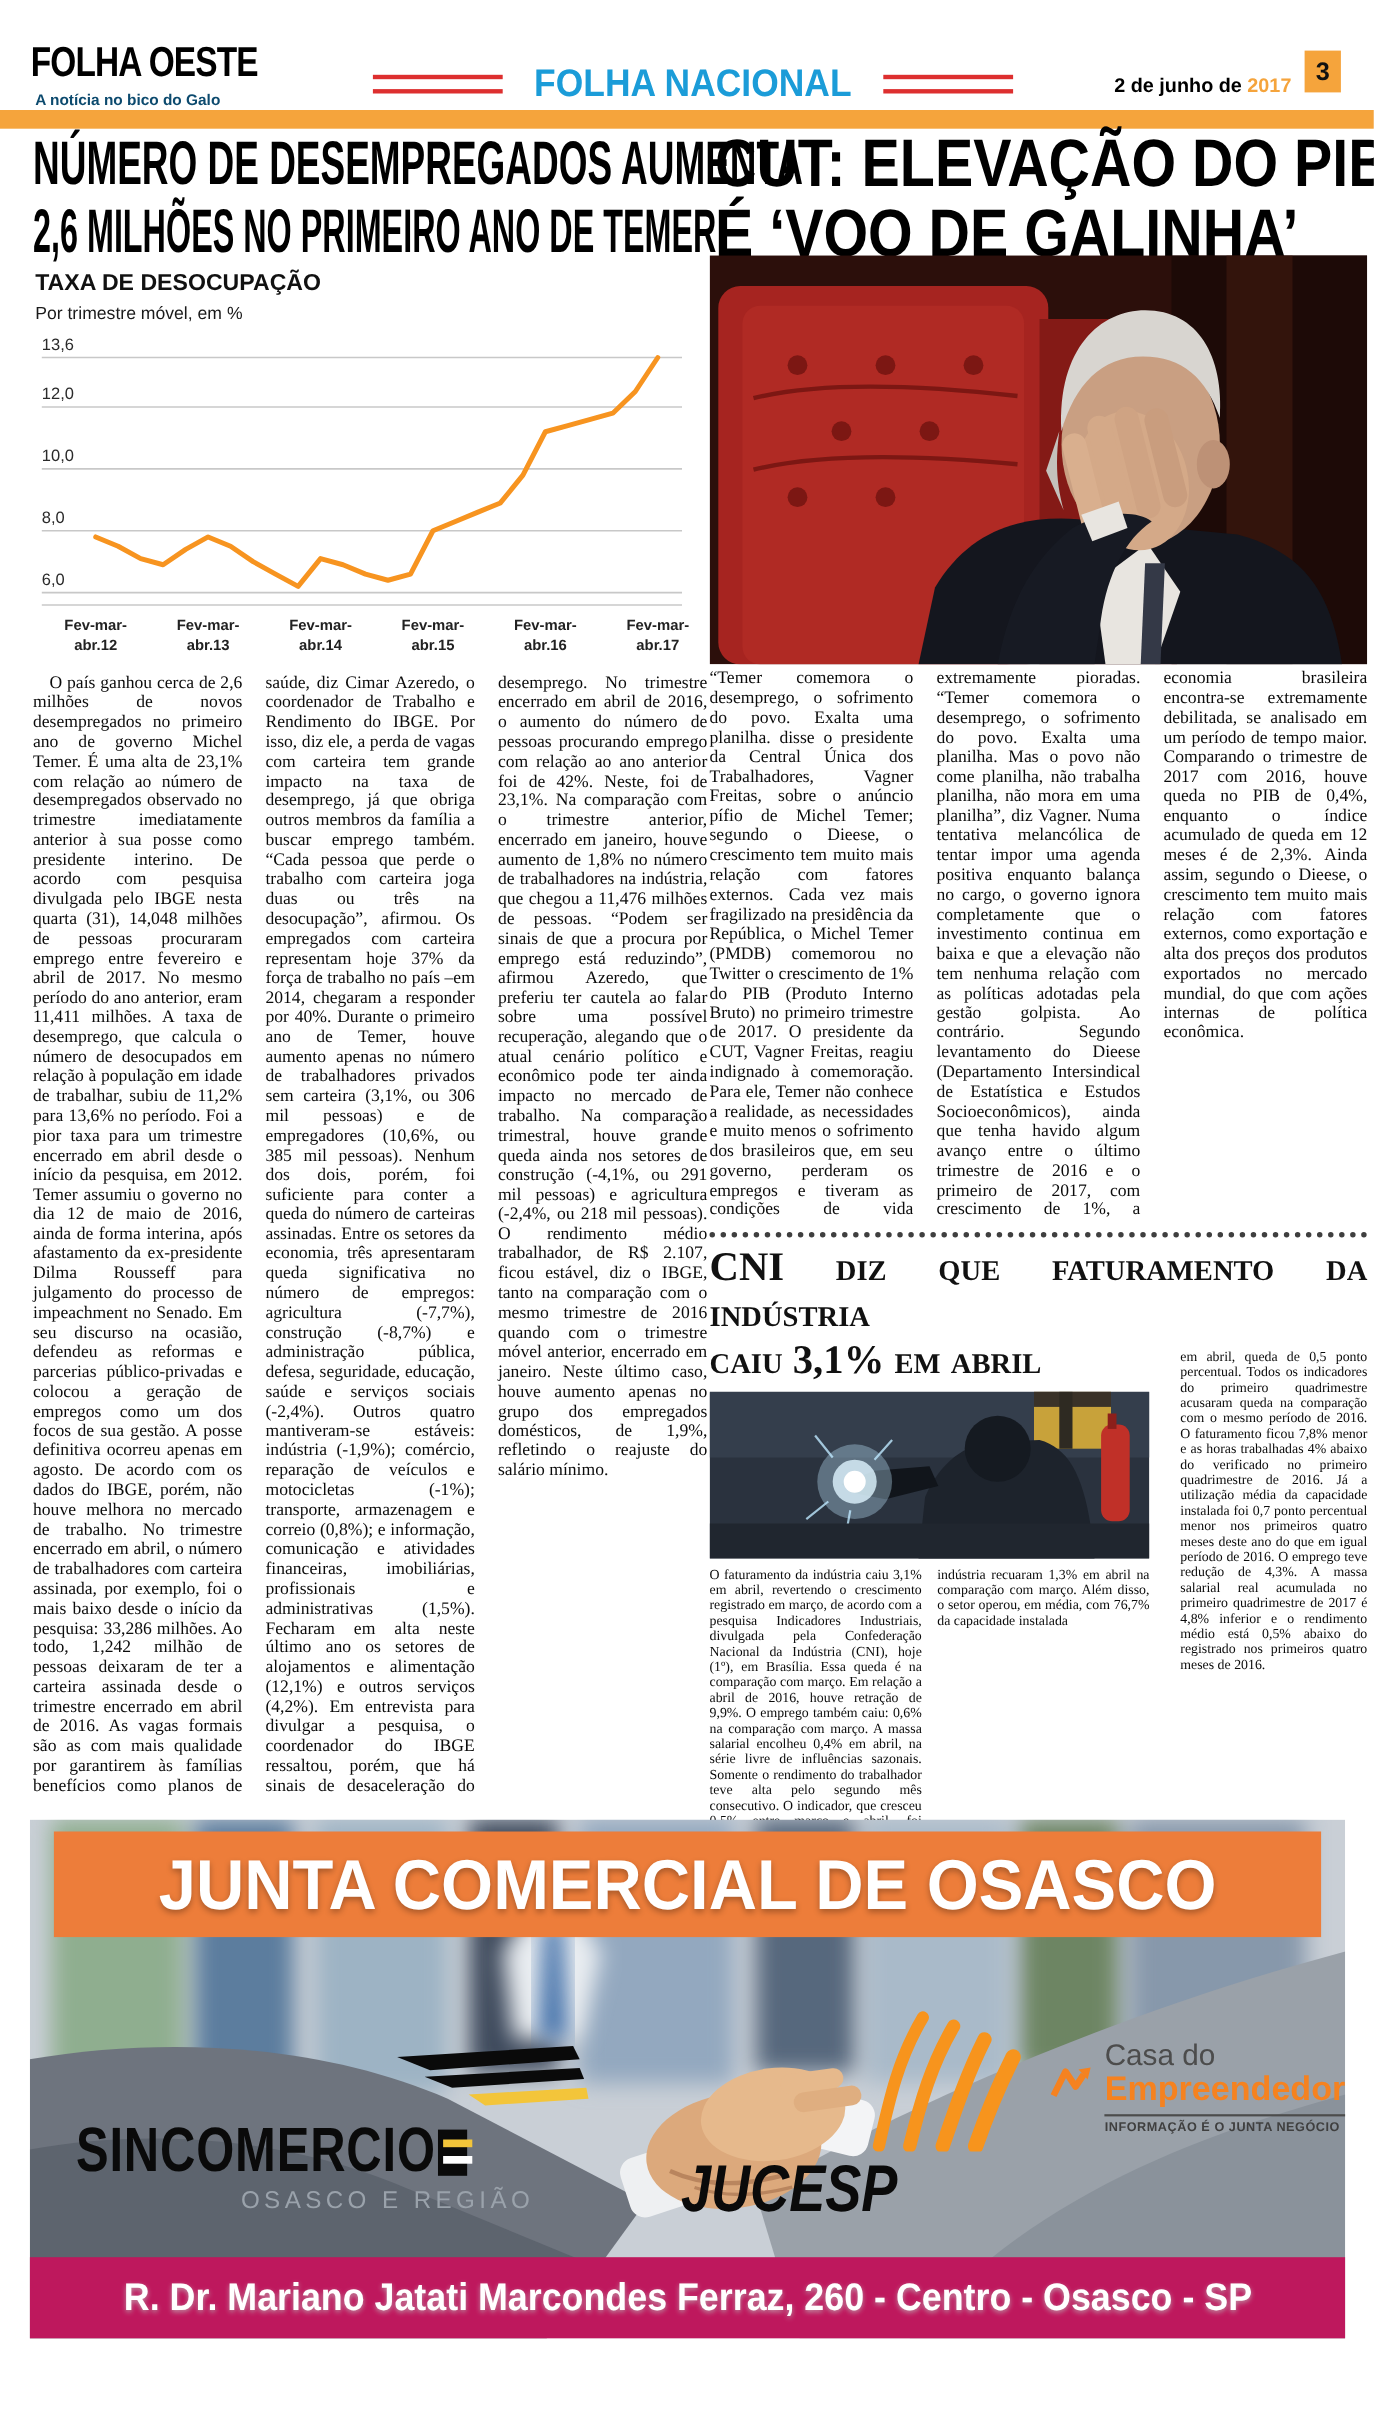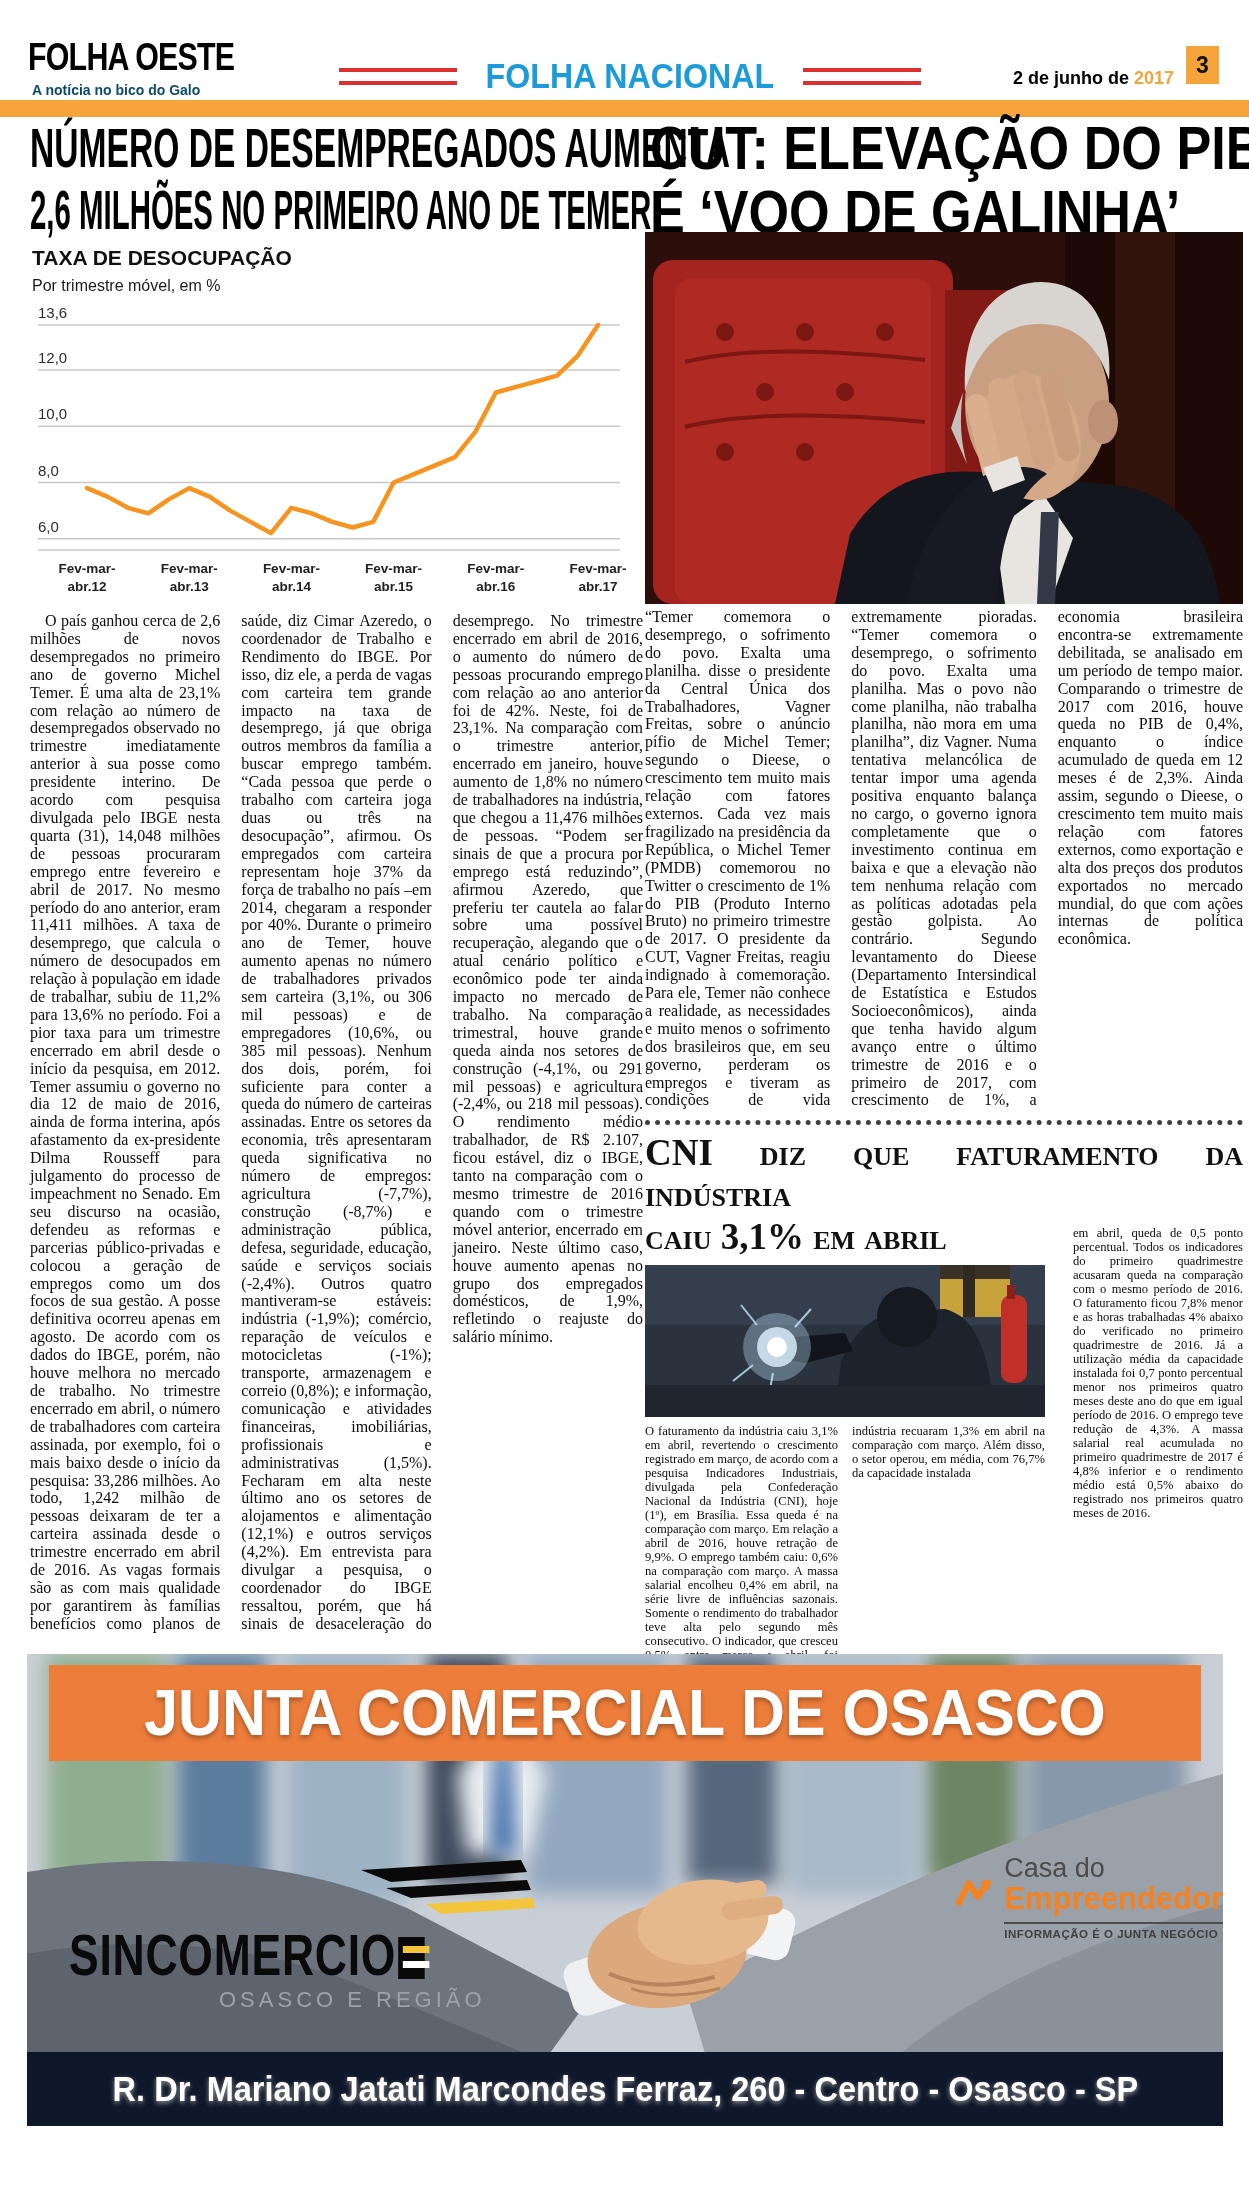--- a/index.html
+++ b/index.html
@@ -89,21 +89,21 @@
   .jucesp-icon{margin-left:160px;}
   .jucesp-name{font-weight:800;font-style:italic;font-size:60px;color:#0a0a0a;
       transform:scaleX(.82);transform-origin:left;white-space:nowrap;margin-top:-6px;}
   .casa{position:absolute;left:928px;top:198px;width:268px;display:flex;gap:10px;
       font-family:"Liberation Sans",sans-serif;}
   .casa-txt{padding-top:2px;}
   .casa-l1{font-size:27px;color:#4c4c4c;line-height:1.05;}
   .casa-l2{font-size:31px;color:#F58220;font-weight:700;line-height:1.1;}
   .casa-tag{border-top:2px solid #4c4c4c;margin-top:6px;padding-top:4px;font-size:11.5px;
       font-weight:700;color:#3f3f3f;letter-spacing:.5px;white-space:nowrap;}
-  .ad-address{position:absolute;left:0;right:0;bottom:0;height:74px;background:#0f172a;
+  .ad-address{position:absolute;left:0;right:0;bottom:0;height:74px;background:#be185d;
       display:flex;align-items:center;justify-content:center;}
   .ad-address-text{font-family:"Liberation Sans",sans-serif;font-weight:800;font-size:35px;
       color:#fff;white-space:nowrap;transform:scaleX(.93);text-shadow:0 2px 5px rgba(255,255,255,.55),0 2px 4px rgba(0,0,0,.25);}
 </style>
 </head>
 <body>
 
 <div id="page">
 
   <div class="paper-name">FOLHA OESTE</div>
@@ -283,20 +283,31 @@
     <div class="sinc">
       <svg class="sinc-icon" width="220" height="66" viewBox="0 0 220 66">
         <path d="M30,14 L190,4 L196,16 L60,26 Z" fill="#0a0a0a"></path>
         <path d="M55,32 L196,24 L200,34 L80,42 Z" fill="#0a0a0a"></path>
         <path d="M95,48 L202,42 L204,52 L110,58 Z" fill="#f3c53a"></path>
       </svg>
       <div class="sinc-name"><span>SINCOMERCIO</span><span class="sinc-glyph"></span></div>
       <div class="sinc-sub">OSASCO E REGIÃO</div>
     </div>
 
+    <div class="jucesp">
+      <svg class="jucesp-icon" width="150" height="130" viewBox="0 0 150 130">
+        <g fill="none" stroke="#F7941D" stroke-linecap="round">
+          <path d="M20,125 C30,80 38,45 60,8" stroke-width="11"></path>
+          <path d="M48,125 C58,84 68,50 88,16" stroke-width="12"></path>
+          <path d="M78,125 C90,90 100,60 116,28" stroke-width="13"></path>
+          <path d="M108,125 C118,96 128,72 142,44" stroke-width="14"></path>
+        </g>
+      </svg>
+      <div class="jucesp-name">JUCESP</div>
+    </div>
 
     <div class="casa">
       <svg width="86" height="78" viewBox="0 0 86 78">
         <path d="M6,70 L30,22 L50,52 L66,28" fill="none" stroke="#F58220" stroke-width="13" stroke-linejoin="round"></path>
         <path d="M56,18 L80,14 L74,38 Z" fill="#F58220"></path>
       </svg>
       <div class="casa-txt">
         <div class="casa-l1">Casa do</div>
         <div class="casa-l2">Empreendedor</div>
         <div class="casa-tag">INFORMAÇÃO É O JUNTA NEGÓCIO</div>

